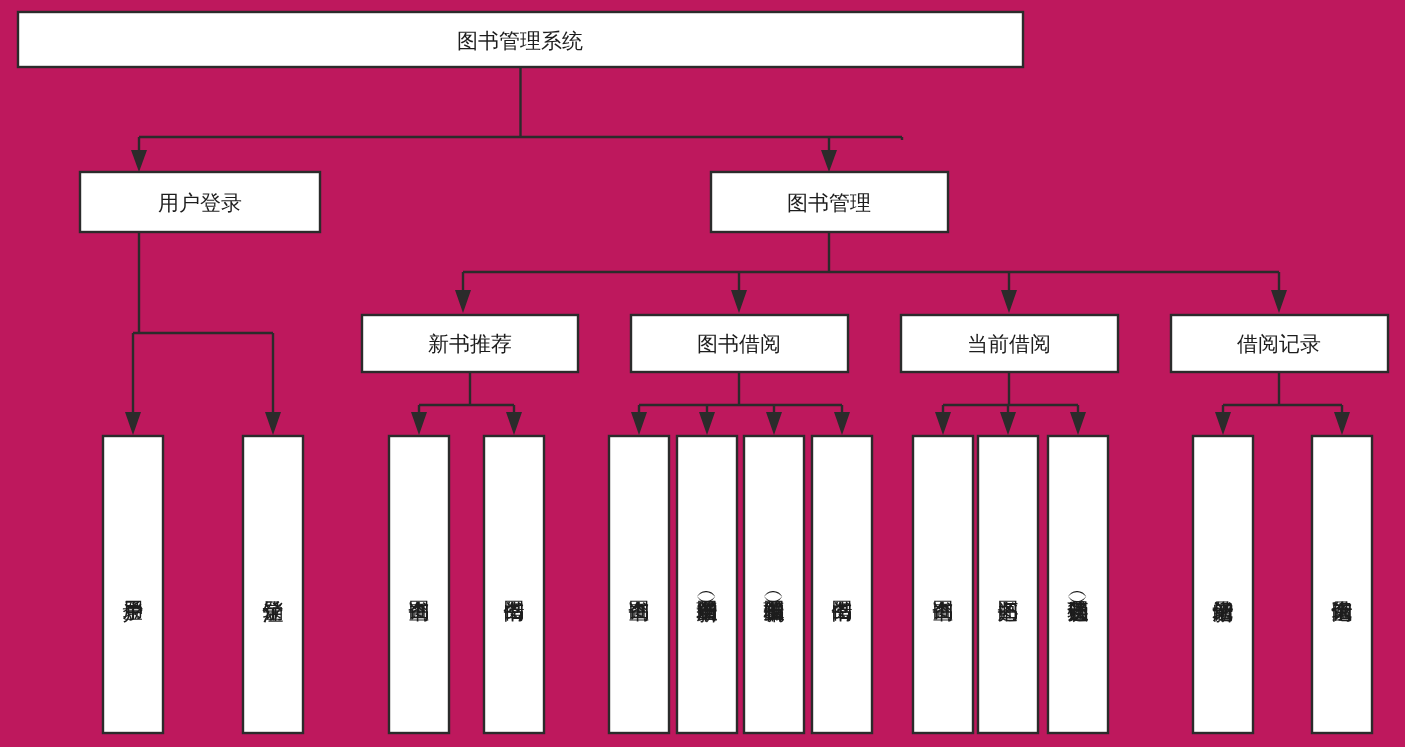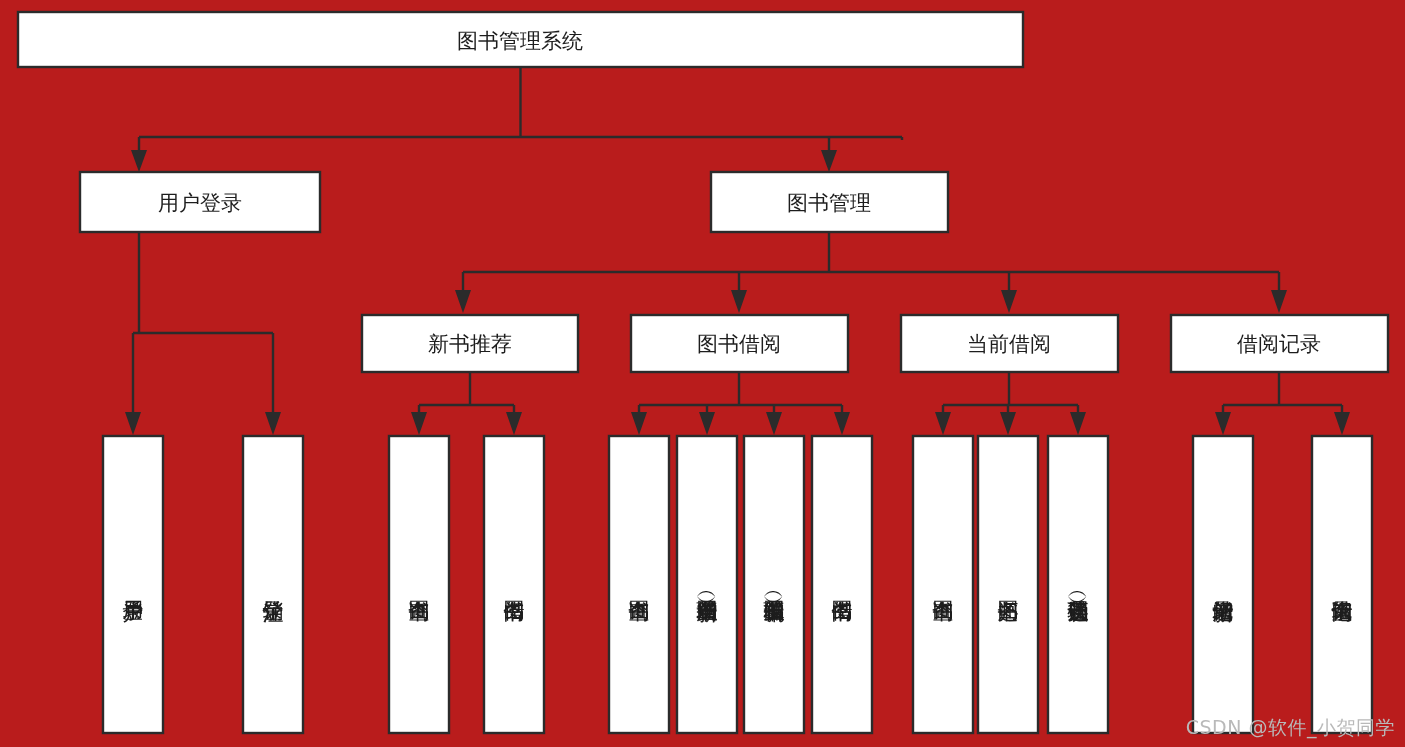--- a/index.html
+++ b/index.html
@@ -8,21 +8,21 @@
     padding: 0;
     background: #ffffff;
   }
   body {
     font-family: "DejaVu Sans", "Liberation Sans", sans-serif;
   }
   #diagram-root {
     position: relative;
     width: 1405px;
     height: 747px;
-    background: #b91c1c;
+    background: #be185d;
     overflow: hidden;
   }
   svg.diagram-canvas {
     position: absolute;
     left: 0;
     top: 0;
     width: 1405px;
     height: 747px;
   }
   .node-box {
@@ -244,15 +244,14 @@
       <text class="node-label-vertical" x="1223" y="584">新增借阅记录</text>
     </g>
 
     <g>
       <rect class="node-box" x="1312" y="436" width="60" height="297"></rect>
       <text class="node-label-vertical" x="1342" y="584">查询借阅记录</text>
     </g>
 
   </svg>
 
-  <div class="watermark-text">CSDN @软件_小贺同学</div>
 
 </div>
 
 </body></html>

